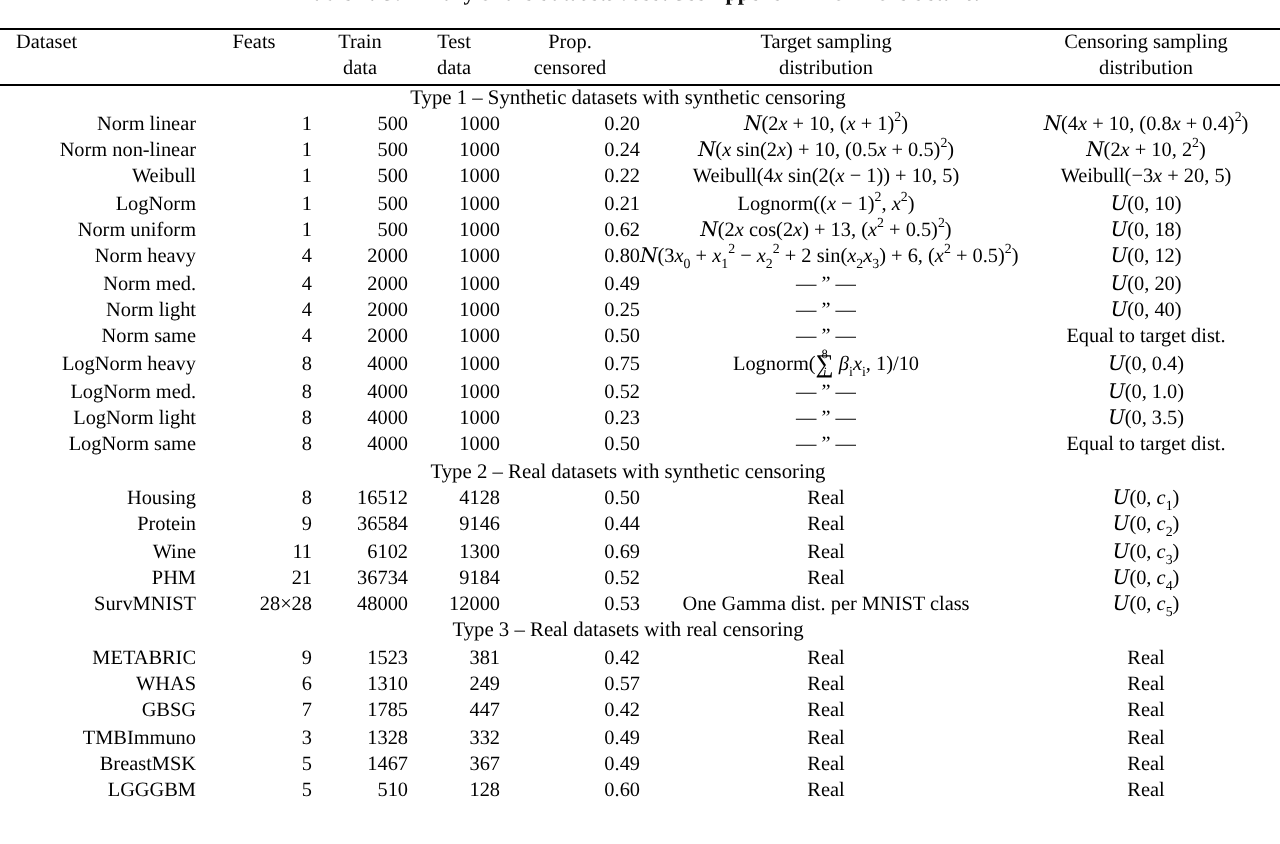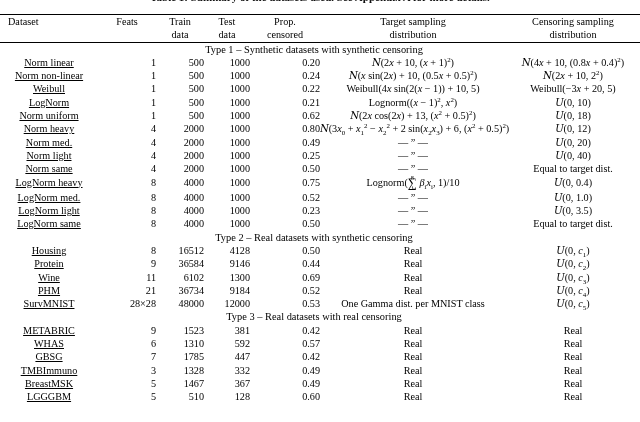--- a/index.html
+++ b/index.html
@@ -63,21 +63,21 @@
 
   .sect td {
     text-align: center;
     font-weight: bold;
     font-size: 10.4px;
     padding-top: 1.5px;
     padding-bottom: 0.5px;
   }
   .sect .sect-inner { display:block; transform: translateX(-6px); }
 
-  td.c-name { text-align: center; padding-left: 8px; white-space: nowrap; text-decoration: underline; }
+  td.c-name { text-align: right; padding-left: 8px; white-space: nowrap; }
   td.c-num  { text-align: right; padding-right: 10px; white-space: nowrap; }
   td.c-ctr  { text-align: center; white-space: nowrap; }
 
   .math { font-family: "Liberation Serif", "DejaVu Serif", serif; }
   .mi { font-style: italic; }
   .cal { font-family: "DejaVu Serif", serif; font-style: italic; letter-spacing: -0.2px; }
   sup { font-size: 0.68em; vertical-align: super; line-height: 0; }
   sub { font-size: 0.68em; vertical-align: sub; line-height: 0; }
   .sumop { font-size: 1.25em; vertical-align: -0.15em; display:inline-block; }
   .sumwrap { display: inline-block; position: relative; text-align: center; }
@@ -319,21 +319,21 @@
           <td class="c-num">1523</td>
           <td class="c-num">381</td>
           <td class="c-num">0.42</td>
           <td class="c-ctr math">Real</td>
           <td class="c-ctr math">Real</td>
         </tr>
         <tr>
           <td class="c-name">WHAS</td>
           <td class="c-num">6</td>
           <td class="c-num">1310</td>
-          <td class="c-num">592</td>
+          <td class="c-num">249</td>
           <td class="c-num">0.57</td>
           <td class="c-ctr math">Real</td>
           <td class="c-ctr math">Real</td>
         </tr>
         <tr>
           <td class="c-name">GBSG</td>
           <td class="c-num">7</td>
           <td class="c-num">1785</td>
           <td class="c-num">447</td>
           <td class="c-num">0.42</td>

